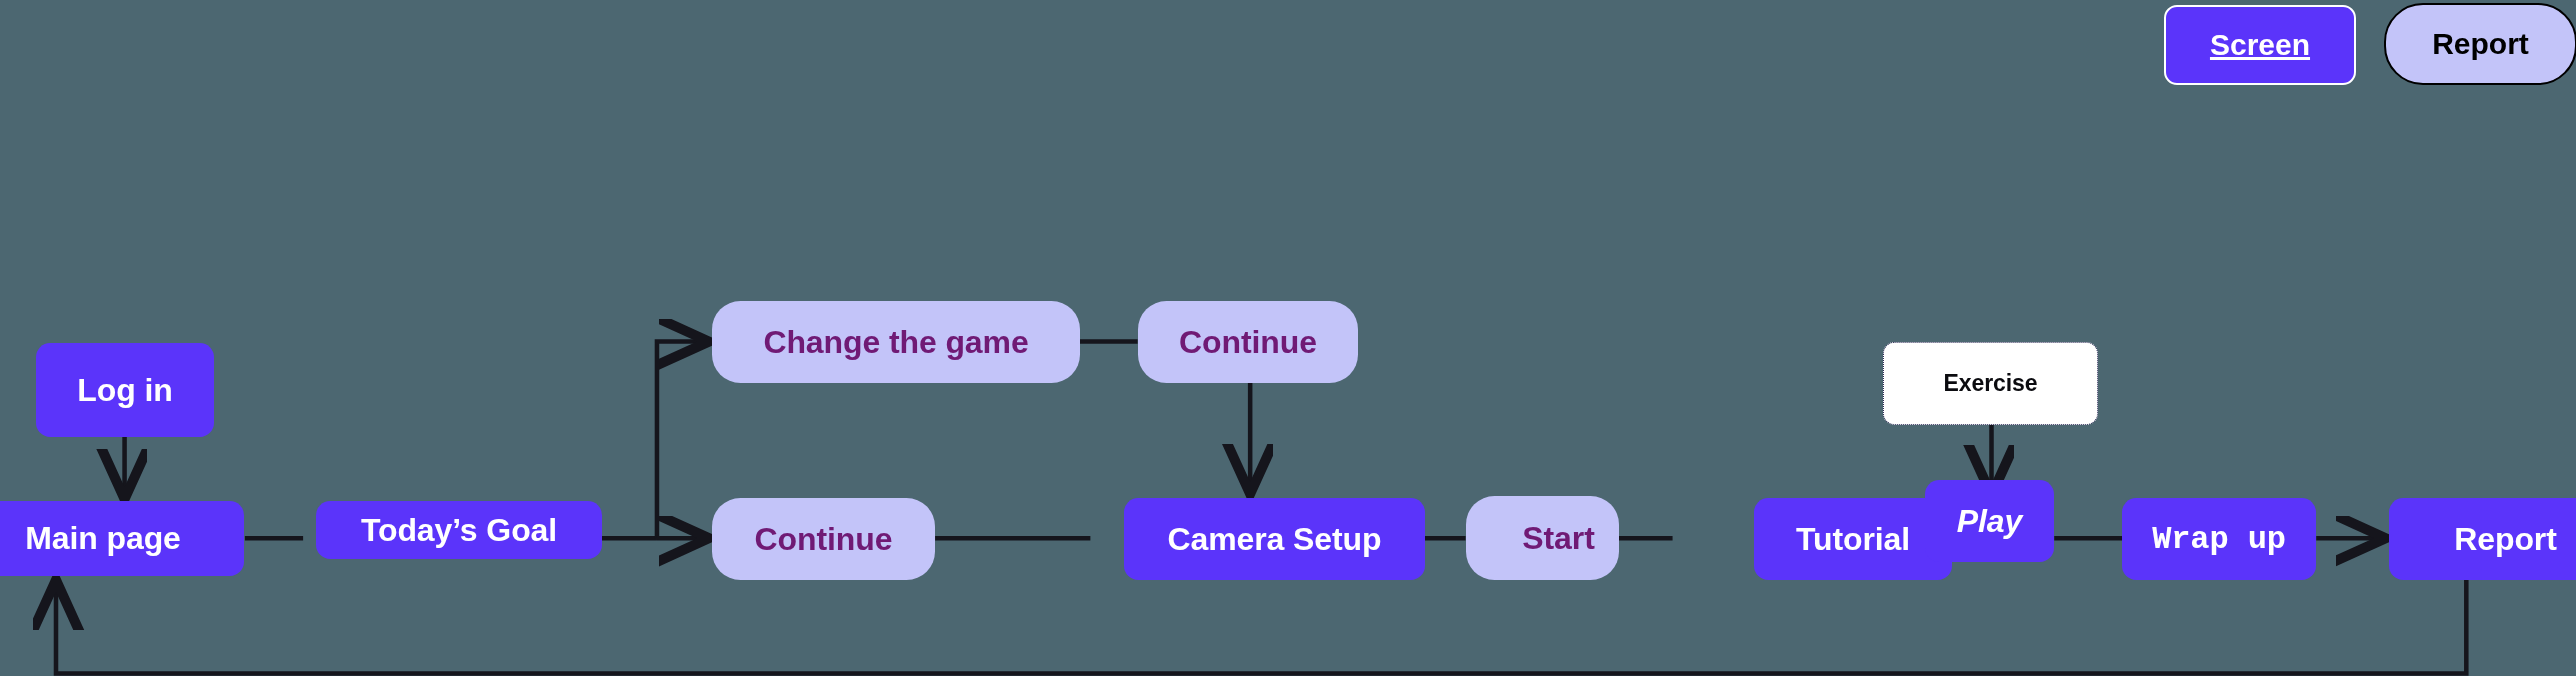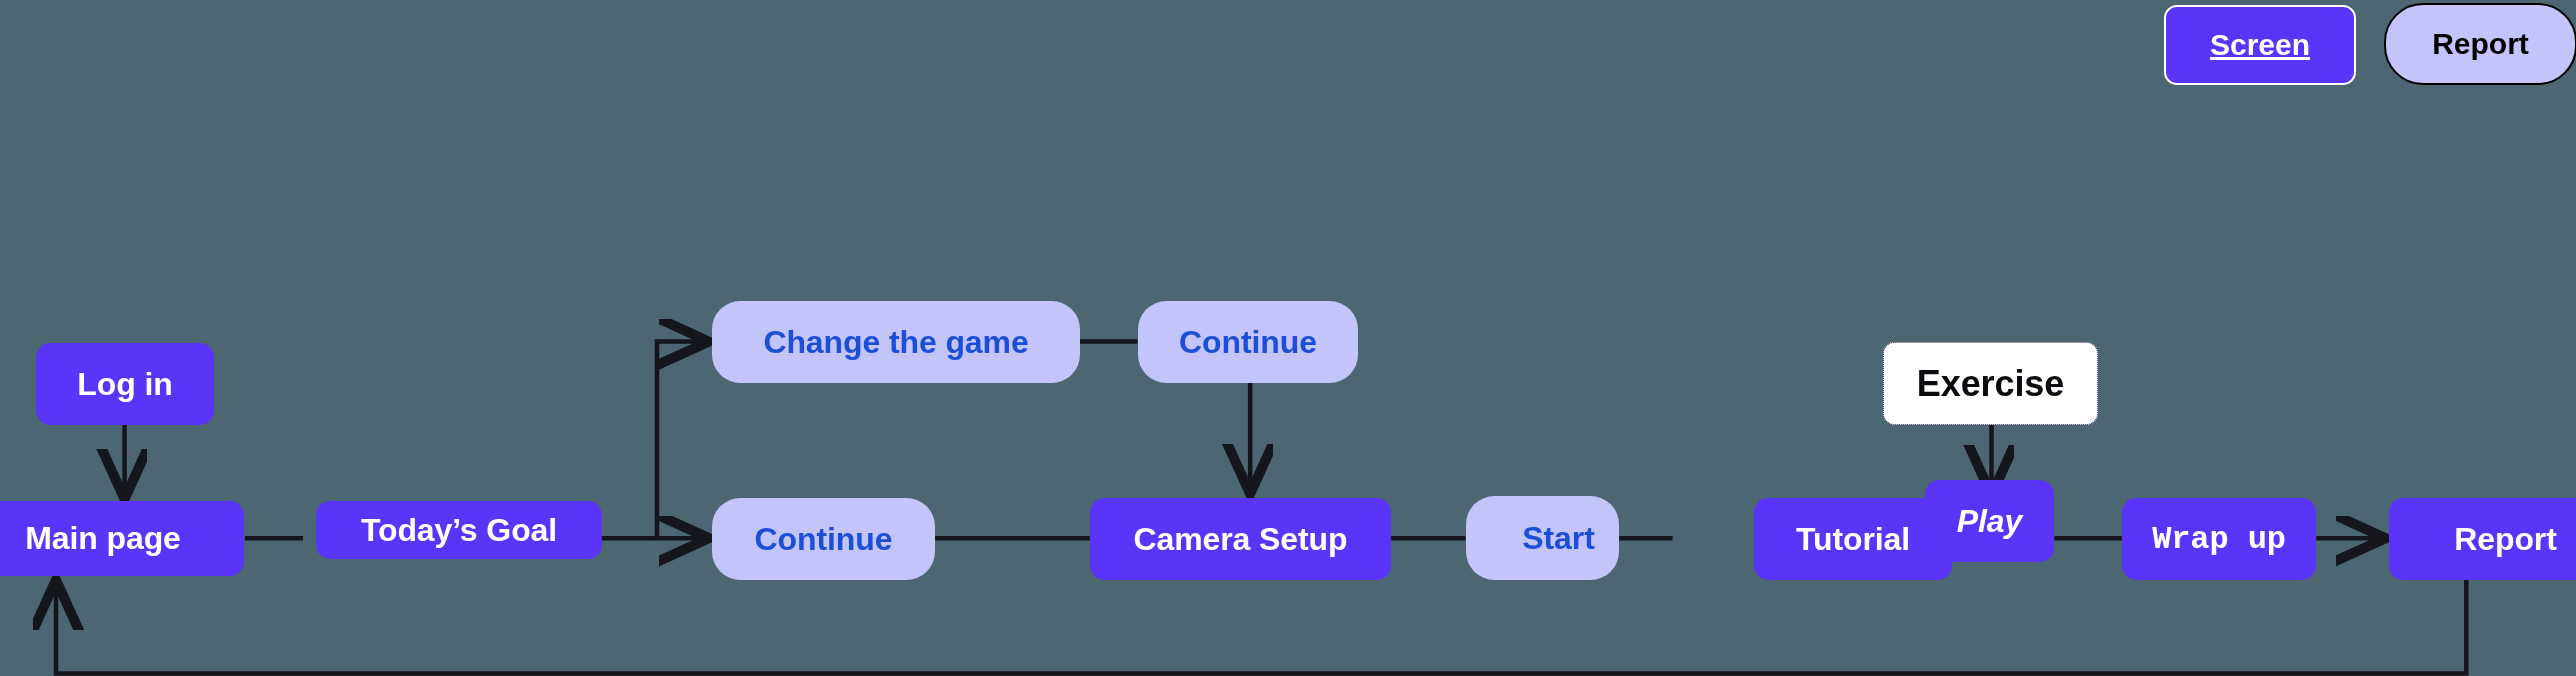--- a/index.html
+++ b/index.html
@@ -24,31 +24,31 @@
   
   .screen{
     background:#5B34FA;
     color:#FFFFFF;
     border-radius:14.2px;
     font-size:32px;
   }
   
   .button{
     background:#C3C4F9;
-    color:#1d4ed8;
+    color:#701a75;
     border-radius:28.5px;
     font-size:32px;
   }
   
   .selected-node{
     background:#FFFFFF;
     color:#0B0B0F;
     border-radius:11.6px;
     border:1.9px dotted #2A2A55;
-    font-size:36px;
+    font-size:23px;
   }
 
   
   .legend-screen{
     position:absolute;
     background:#5B34FA;color:#FFFFFF;
     border:2.6px solid #FFFFFF;
     border-radius:13px;
     font-size:30px;font-weight:bold;
     display:flex;align-items:center;justify-content:center;text-decoration:underline;
@@ -100,33 +100,33 @@
       <path d="M3078,656 L3078,762" marker-end="url(#ah)"></path>
 
       <path d="M3175,832 L3280,832"></path>
 
       <path d="M3580,832 L3684,832" marker-end="url(#ah)"></path>
 
       <path d="M3812,893 L3812,1041 L86,1041 L86,900" marker-end="url(#ah)"></path>
     </g>
   </svg>
 
-  <div class="node screen" style="left:36px;top:343px;width:178px;height:82px;">Log in</div>
+  <div class="node screen" style="left:36px;top:343px;width:178px;height:94px;">Log in</div>
 
   <div class="node screen" style="left:-38px;top:501px;width:282px;height:75px;">Main page</div>
 
   <div class="node screen" style="left:303px;top:501px;width:286px;height:58px;margin-left:13px;">Today’s Goal</div>
 
   <div class="node button" style="left:712px;top:301px;width:368px;height:82px;">Change the game</div>
 
   <div class="node button" style="left:1138px;top:301px;width:220px;height:82px;">Continue</div>
 
   <div class="node button" style="left:712px;top:498px;width:223px;height:82px;">Continue</div>
 
-  <div class="node screen" style="left:1090px;top:498px;width:301px;height:82px;">Camera Setup</div>
+  <div class="node screen" style="left:1124px;top:498px;width:301px;height:82px;">Camera Setup</div>
 
   <div class="node button" style="left:1466px;top:496px;width:153px;height:84px;padding-left:32px;">Start</div>
 
   <div class="node screen" style="left:1754px;top:498px;width:198px;height:82px;">Tutorial</div>
 
   <div class="node selected-node" style="left:1883px;top:342px;width:215px;height:83px;">Exercise</div>
 
   <div class="node screen" style="left:1925px;top:480px;width:129px;height:82px;font-style:italic;">Play</div>
 
   <div class="node screen" style="left:2122px;top:498px;width:194px;height:82px;font-family:Liberation Mono, monospace;">Wrap up</div>

